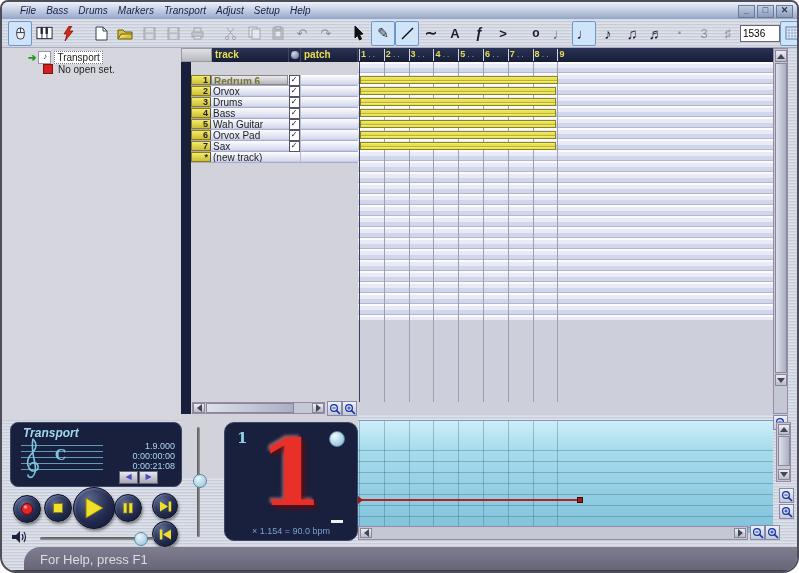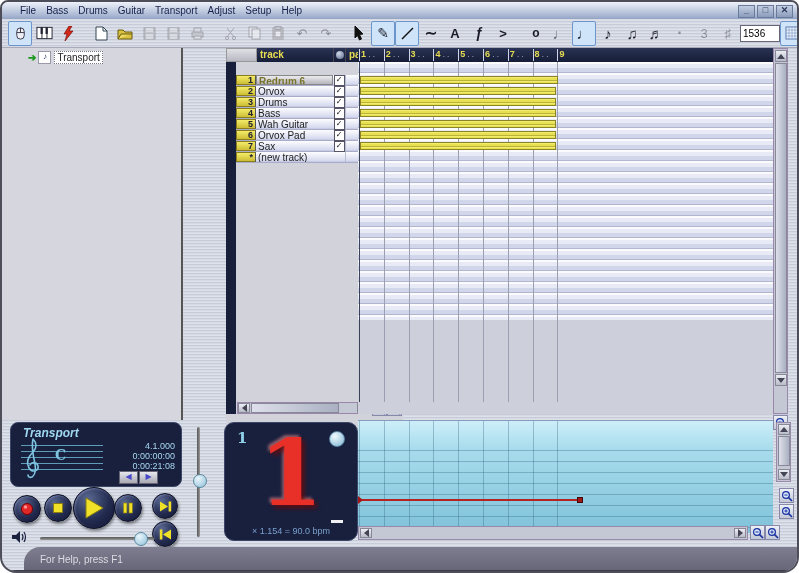--- a/index.html
+++ b/index.html
@@ -3,21 +3,21 @@
 <meta charset="utf-8">
 <style>
   html,body{margin:0;padding:0;background:#fff;font-family:"Liberation Sans",sans-serif;}
   .window{position:relative;width:799px;height:573px;box-sizing:border-box;border:2px solid #4e4e5a;
     border-radius:8px 8px 16px 16px;overflow:hidden;
     background:repeating-linear-gradient(180deg,#dde1ea 0 1px,#c8ccd8 1px 2px,#d6dae4 2px 3px);}
   
   .titlebar{position:absolute;left:0;top:0;width:100%;height:17px;
     background:linear-gradient(180deg,#eef2fa,#a8b6d2 80%,#93a4c4);display:flex;align-items:center;}
   .title{font-size:11px;font-weight:bold;color:#101838;padding-left:7px;white-space:nowrap;}
-  .menubar{display:flex;margin-left:14px;gap:2px;}
+  .menubar{display:flex;margin-left:14px;gap:2px;font-style:italic;}
   .menubar span{font-size:10px;color:#14204a;padding:1px 4px;cursor:default;}
   .wctrl{position:absolute;right:4px;top:3px;display:flex;gap:2px;}
   .wbtn{width:15px;height:11px;background:linear-gradient(180deg,#c2cde0,#8b9cbc);
     border:1px solid #6a7a9a;font-size:9px;line-height:9px;text-align:center;color:#2a3a5a;font-weight:bold;}
   
   .toolbar{position:absolute;left:0;top:17px;width:100%;height:29px;display:flex;align-items:center;
     padding-left:6px;box-sizing:border-box;border-bottom:1px solid #aab;}
   .tbtn{width:22px;height:23px;display:flex;align-items:center;justify-content:center;
     font-size:13px;color:#1a1a2a;border:1px solid transparent;border-radius:2px;flex:0 0 auto;}
   .tbtn.boxed{background:#cfe4f8;border:1px solid #6a96cc;}
@@ -31,21 +31,21 @@
   .panel-hdr .ttl{color:#e8dc50;font-weight:bold;font-size:11px;padding-left:5px;flex:1;}
   .collapse-btn{width:14px;height:11px;margin-right:2px;background:linear-gradient(180deg,#e8e8ee,#b8b8c4);
     border:1px solid #888;font-size:7px;line-height:10px;text-align:center;color:#223;}
   .tree{padding-top:3px;}
   .tree-item{height:12px;display:flex;align-items:center;font-size:10px;color:#222;}
   .tree-item .ga{color:#1a9a1a;font-size:10px;margin-left:26px;margin-right:2px;font-weight:bold;}
   .tree-item .ni{width:11px;height:11px;background:#fff;border:1px solid #99a;font-size:8px;
     line-height:10px;text-align:center;color:#223a6a;margin-right:3px;}
   .tree-item .rs{width:8px;height:8px;background:#d42020;border:1px solid #801010;margin-left:41px;margin-right:5px;}
   .tree-item .lbl.sel{background:#fff;border:1px dotted #778;padding:0 2px;}
-  .track-panel{position:absolute;left:179px;top:46px;width:177px;height:430px;background:#d2d2da;margin-left:45px;}
+  .track-panel{position:absolute;left:179px;top:46px;width:177px;height:430px;background:#d2d2da;}
   .tp-strip{position:absolute;left:0;top:0;width:10px;height:366px;background:#181f3a;}
   .tp-hdr{position:absolute;left:0;top:0;width:177px;height:14px;display:flex;}
   .hcell{box-sizing:border-box;height:14px;font-size:10px;font-weight:bold;color:#e8dc50;
     background:linear-gradient(180deg,#2a3354,#161d38);border-right:1px solid #445;padding:1px 3px 0;}
   .hcell.gray{background:linear-gradient(180deg,#e0e0e6,#b8b8c2);border:1px solid #999;}
   .spk{width:8px;height:8px;border-radius:50%;background:radial-gradient(circle at 35% 30%,#cfd8e8,#5a6888);margin-top:2px;}
   .trow{position:absolute;left:10px;width:167px;height:11px;
     background:linear-gradient(180deg,#fdfdff,#d6daee 85%,#c2c6de);border-bottom:1px solid #a8accA;box-sizing:border-box;display:flex;}
   .numbtn{width:20px;height:10px;box-sizing:border-box;background:linear-gradient(180deg,#f4ec6a,#cdbd34);
     border:1px solid #8a7e1e;border-right:1px solid #555;font-size:9px;font-weight:bold;color:#202030;
@@ -107,34 +107,34 @@
   .tempo-text{position:absolute;left:0;bottom:4px;width:132px;text-align:center;color:#7aa0cc;font-size:9px;}
   .blue-pane{position:absolute;left:356px;top:418px;width:415px;height:112px;
     background:linear-gradient(180deg,#cdeef9 0%,#a8dcec 25%,#7fc2da 100%);border-top:1px solid #89b;}
   .bp-gh{position:absolute;left:0;width:415px;height:1px;background:rgba(50,100,125,.35);}
   .bp-gv{position:absolute;top:0;width:1px;height:112px;background:rgba(50,100,125,.35);}
   .redline{position:absolute;height:2px;background:#b42222;}
   .rl-end{position:absolute;width:6px;height:6px;background:#a01818;border:1px solid #400808;box-sizing:border-box;}
   .rl-start{width:0;height:0;border:4px solid transparent;border-left:5px solid #a01818;position:absolute;}
   .statusbar{position:absolute;left:22px;top:545px;width:775px;height:25px;border-radius:16px 0 0 0;
     background:linear-gradient(180deg,#7e7e90,#646476);display:flex;align-items:center;}
-  .statusbar span{color:#dcdce4;font-size:10px;padding-left:16px;}
+  .statusbar span{color:#dcdce4;font-size:13px;padding-left:16px;}
   .sb-under{position:absolute;left:0;top:568px;width:799px;height:5px;background:#3c3c46;}
 </style>
 </head>
 <body>
 
 <div class="window">
 
   <div class="titlebar">
     <nav class="menubar" id="menubar">
         <span>File</span>
         <span>Bass</span>
         <span>Drums</span>
-        <span>Guitar</span>
+        <span>Markers</span>
         <span>Transport</span>
         <span>Adjust</span>
         <span>Setup</span>
         <span>Help</span>
       </nav>
     <div class="wctrl" id="wctrl">
         <span class="wbtn">_</span>
         <span class="wbtn">□</span>
         <span class="wbtn">✕</span>
       </div>
@@ -255,20 +255,24 @@
       </span>
     </div>
 
   <div class="songs-panel">
     <div class="tree" id="tree">
         <div class="tree-item">
           <span class="ga">➔</span>
           <span class="ni">♪</span>
           <span class="lbl sel">Transport</span>
         </div>
+        <div class="tree-item">
+          <span class="rs"></span>
+          <span class="lbl">No open set.</span>
+        </div>
       </div>
   </div>
 
   <div class="track-panel" id="trackpanel">
     <div class="tp-strip"></div>
     <div class="tp-hdr">
       <div class="hcell gray" style="width:31px"></div>
       <div class="hcell" style="width:77px">track</div>
       <div class="hcell" style="width:12px;padding:1px 2px 0">
           <div class="spk"></div>
@@ -421,21 +425,21 @@
         <i style="top:6px"></i>
         <i style="top:12px"></i>
         <i style="top:18px"></i>
         <i style="top:24px"></i>
     </div>
     <svg style="position:absolute;left:12px;top:14px" width="20" height="44" viewBox="0 0 20 44">
       <path d="M10 2 C14 6 14 11 10 15 C5 20 3 26 6 31 C9 36 16 34 15 29 C14 25 9 24 7 28 M10 2 C8 9 10 18 12 27 C13 33 12 38 9 40 C7 41 5 40 5 38" fill="none" stroke="#7ec4e0" stroke-width="1.6" stroke-linecap="round"></path>
     </svg>
     <span class="timesig">C</span>
     <div class="times">
-      <div>4.1.000</div>
+      <div>1.9.000</div>
       <div>0:00:00:00</div>
       <div>0:00:21:08</div>
     </div>
     <div class="mini-btn" style="left:108px;top:48px">◀</div>
     <div class="mini-btn" style="left:128px;top:48px">▶</div>
   </div>
 
   <div id="playback">
       <div class="pbtn" style="left: 11px; top: 493px; width: 26px; height: 26px;">
         <svg width="14" height="14">

